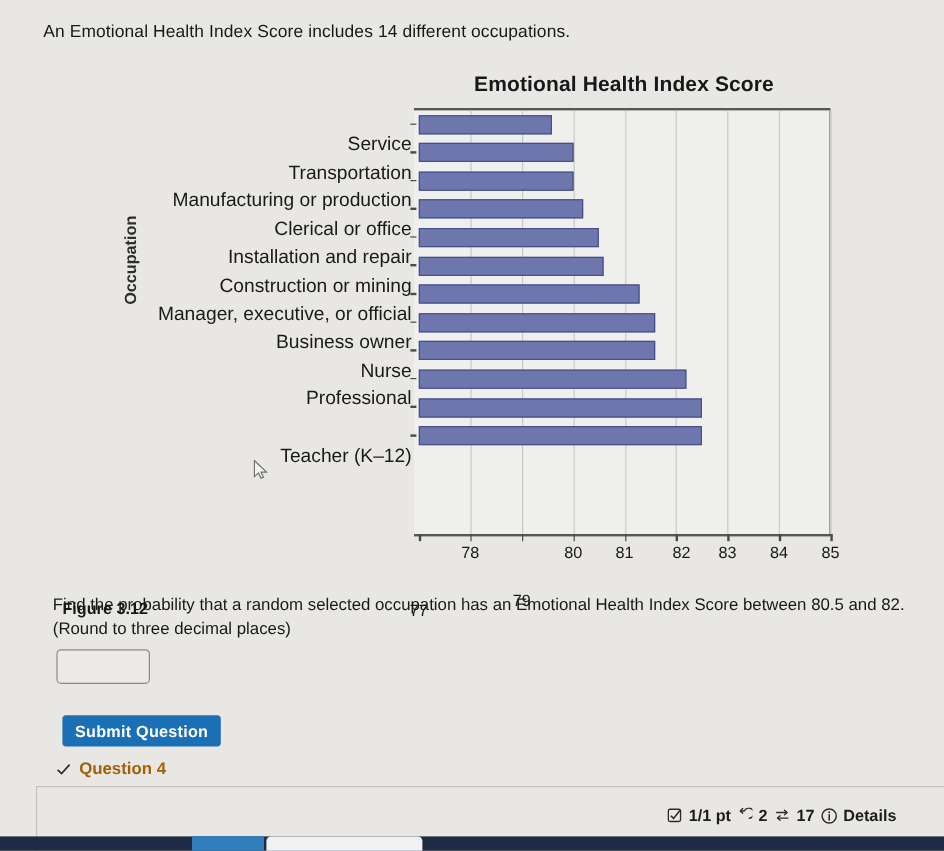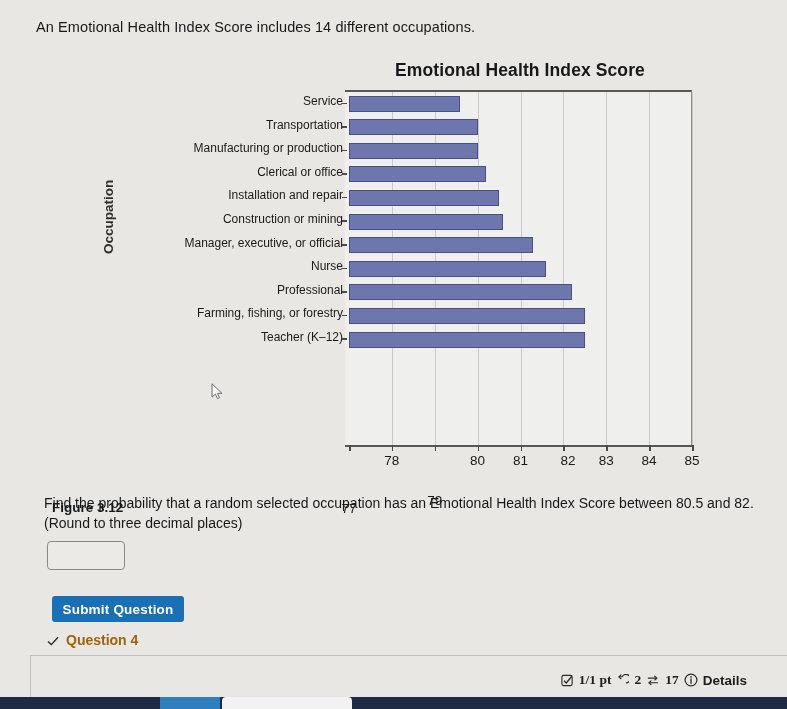--- a/index.html
+++ b/index.html
@@ -92,23 +92,23 @@
     left: 0;
     top: 3.6px;
     height: 16px;
     background: #6e77ad;
     border: 1px solid #474f86;
     box-sizing: border-box;
   }
   .cat-label {
     position: absolute;
     right: 348px;
-    top: 2px;
+    top: 20px;
     white-space: nowrap;
-    font-size: 12px;
+    font-size: 16px;
     color: #1a1a1a;
     text-align: center;
   }
   .cat-tick {
     position: absolute;
     right: 344px;
     top: 10.5px;
     width: 5px;
     height: 1.5px;
     background: #4a4a4a;
@@ -221,21 +221,21 @@
   #question-meta {
     position: absolute;
     right: 40px;
     top: 672px;
     display: flex;
     align-items: center;
     gap: 5px;
     font-size: 13.5px;
     color: #1d1d1d;
   }
-  #question-meta .meta-text { font-weight: 600; font-family: Liberation Serif, serif; }
+  #question-meta .meta-text { font-weight: 600; }
   #details-link { font-weight: 600; }
   .ico { display: inline-flex; align-items: center; }
 
   
   #taskbar {
     position: absolute;
     left: 0;
     bottom: 0;
     width: 787px;
     height: 12px;
@@ -320,31 +320,35 @@
           <div class="cat-label">Construction or mining</div>
           <div class="cat-tick"></div>
           <div class="bar" style="width: 154.35px; background: rgb(110, 119, 173);"></div>
         </div>
         <div class="bar-row">
           <div class="cat-label">Manager, executive, or official</div>
           <div class="cat-tick"></div>
           <div class="bar" style="width: 184.362px; background: rgb(110, 119, 173);"></div>
         </div>
         <div class="bar-row">
+          <div class="cat-label">Business owner</div>
+          <div class="cat-tick"></div>
+          <div class="bar" style="width: 197.225px; background: rgb(110, 119, 173);"></div>
+        </div>
+        <div class="bar-row">
           <div class="cat-label">Nurse</div>
           <div class="cat-tick"></div>
           <div class="bar" style="width: 197.225px; background: rgb(110, 119, 173);"></div>
         </div>
         <div class="bar-row">
           <div class="cat-label">Professional</div>
           <div class="cat-tick"></div>
           <div class="bar" style="width: 222.95px; background: rgb(110, 119, 173);"></div>
         </div>
         <div class="bar-row">
-          <div class="cat-label">Farming, fishing, or forestry</div>
           <div class="cat-tick"></div>
           <div class="bar" style="width: 235.812px; background: rgb(110, 119, 173);"></div>
         </div>
         <div class="bar-row">
           <div class="cat-label">Teacher (K–12)</div>
           <div class="cat-tick"></div>
           <div class="bar" style="width: 235.812px; background: rgb(110, 119, 173);"></div>
         </div>
       </div>
   </div>

